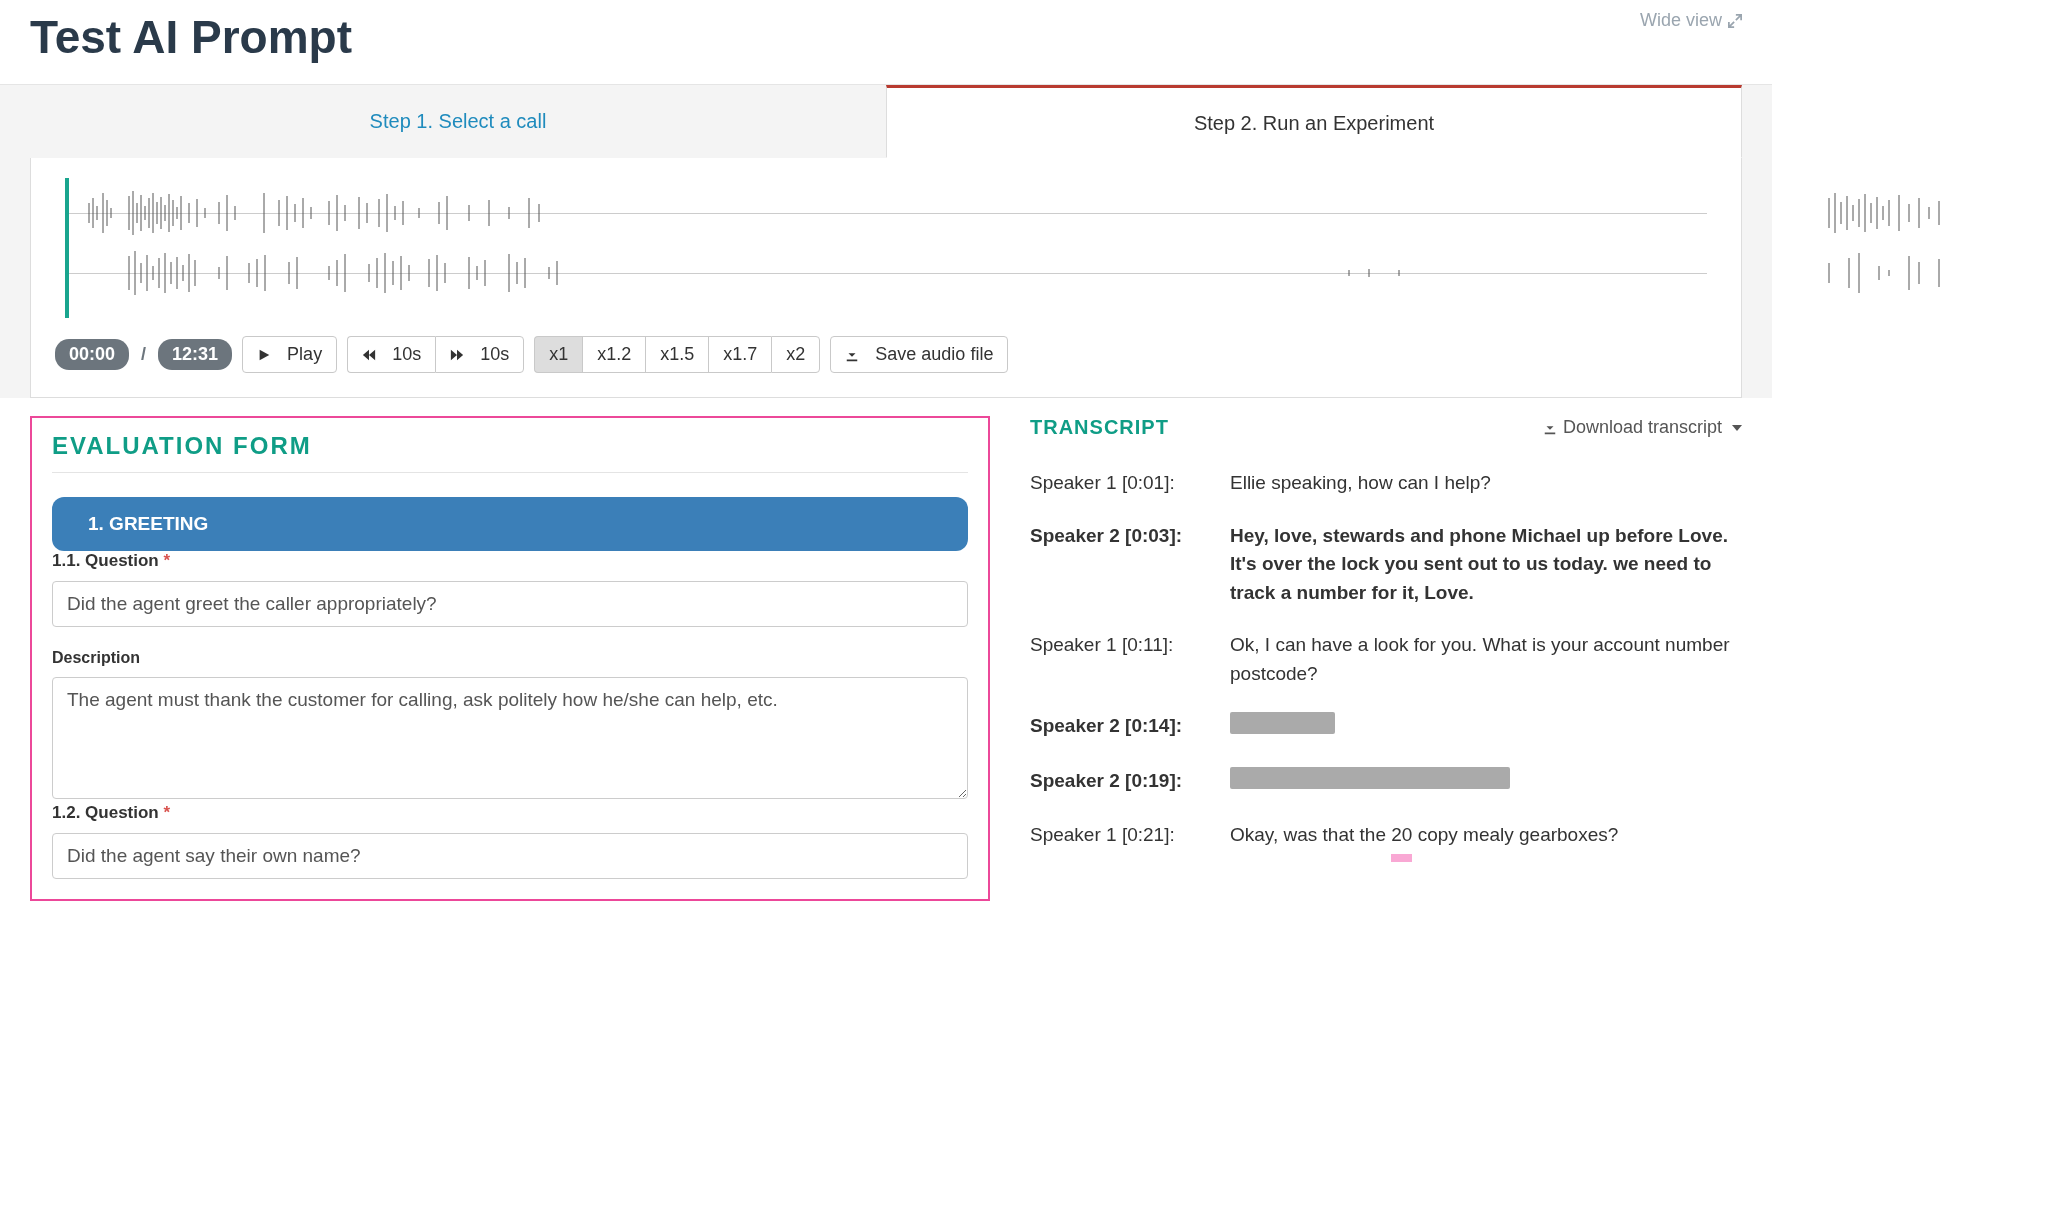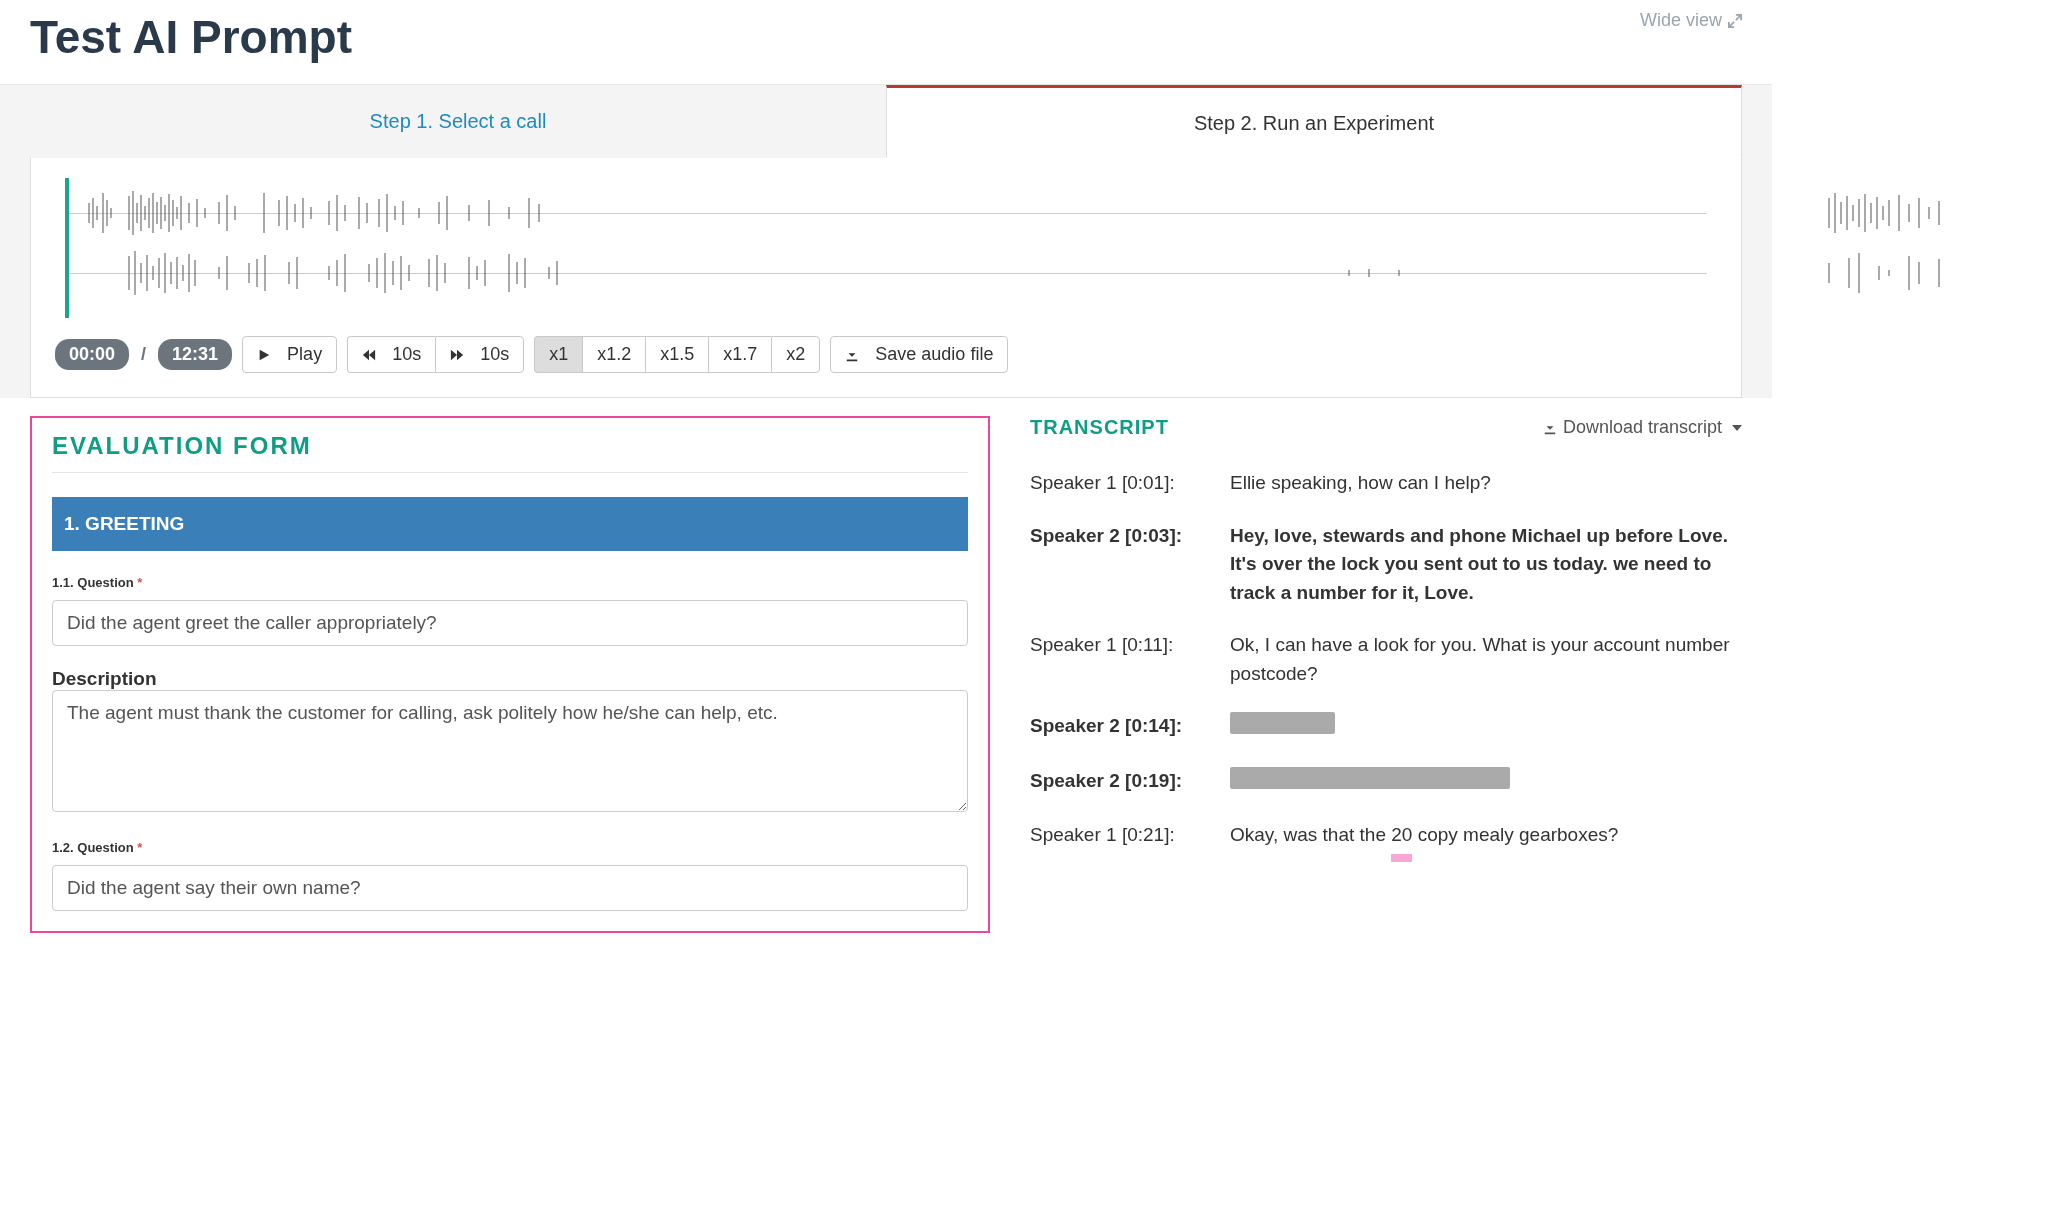--- a/index.html
+++ b/index.html
@@ -34,26 +34,26 @@
 .btn-group .btn:first-child { border-top-left-radius: 4px; border-bottom-left-radius: 4px; }
 .btn-group .btn:last-child { border-top-right-radius: 4px; border-bottom-right-radius: 4px; border-right: 1px solid #c9c9c9; }
 .icon-svg{width:14px;height:14px;}
 
 .columns { display: flex; gap: 40px; padding: 18px 30px 0 30px; align-items: flex-start; }
 .col-left { flex: 0 0 960px; }
 .col-right { flex: 1; }
 
 .eval-box { border: 2px solid #ec4899; background: #fff; padding: 14px 20px 20px 20px; }
 .eval-title { color: #0f9d86; font-weight: 700; font-size: 24px; letter-spacing: 2px; padding-bottom: 12px; border-bottom: 1px solid #e4e4e4; }
-.section-header { background: #3b7fb8; color: #fff; font-weight: 700; font-size: 19px; padding: 16px 12px; margin-top: 24px; border-radius: 0;}
-.form-label { font-weight: 700; font-size: 13px; margin-top: 24px; margin-bottom: 10px; }
+.section-header { background: #3b7fb8; color: #fff; font-weight: 700; font-size: 19px; padding: 16px 36px; margin-top: 24px; border-radius: 12px;}
+.form-label { font-weight: 700; font-size: 17px; margin-bottom: 10px; }
 .req { color: #d9534f; }
 .text-input { width: 100%; border: 1px solid #ccc; border-radius: 4px; padding: 11px 14px; font-size: 19px; color: #555; font-family: inherit; }
 textarea.text-input { height: 122px; resize: both; }
-.desc-label { font-weight: 700; font-size: 19px; margin-top: 22px; }
+.desc-label { font-weight: 700; font-size: 16px; margin-top: 22px; margin-bottom: 10px; }
 
 .transcript-header { display: flex; justify-content: space-between; align-items: center; padding-bottom: 6px;}
 .transcript-title { color: #0f9d86; font-weight: 700; font-size: 20px; letter-spacing: 1px; }
 .download-link { color: #555; font-size: 18px; cursor: pointer; display: inline-flex; align-items: center; gap: 6px; }
 .caret-down { width:0;height:0;border-left:5px solid transparent;border-right:5px solid transparent;border-top:6px solid #555;display:inline-block;margin-left:4px;}
 
 .transcript-body { margin-top: 24px; }
 .t-row { display: flex; margin-bottom: 24px; font-size: 19px; line-height: 1.5; }
 .t-speaker { flex: 0 0 200px; text-align: left; white-space: nowrap; }
 .t-speaker.bold { font-weight: 700; }

